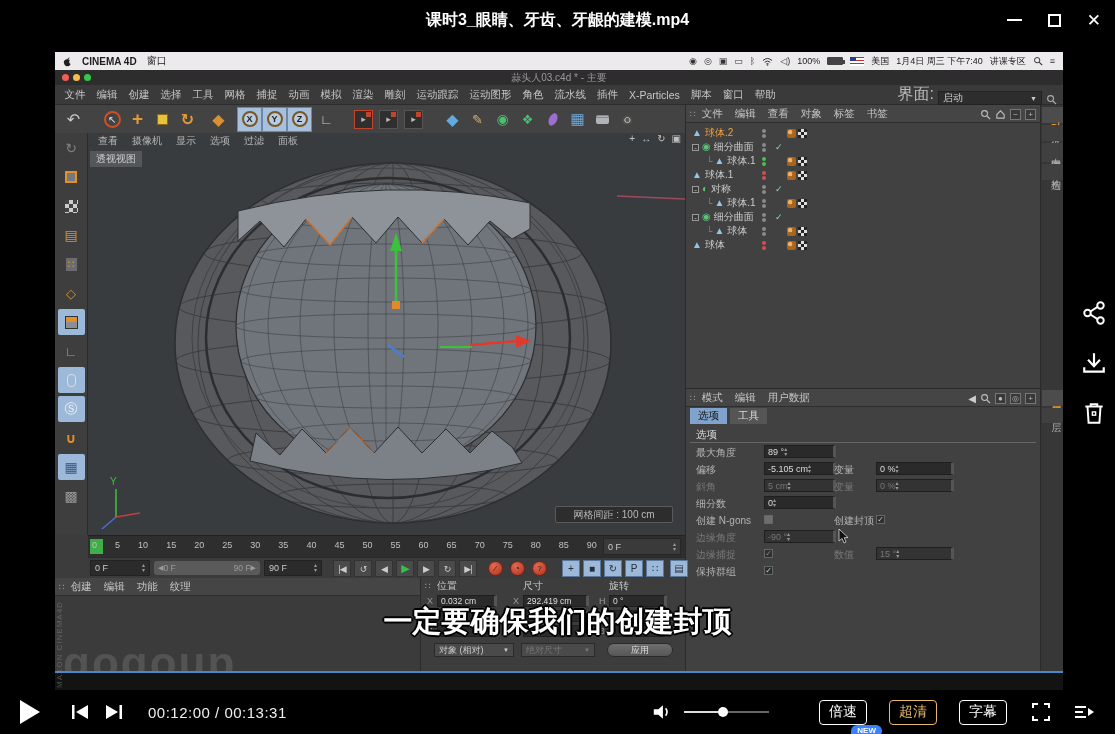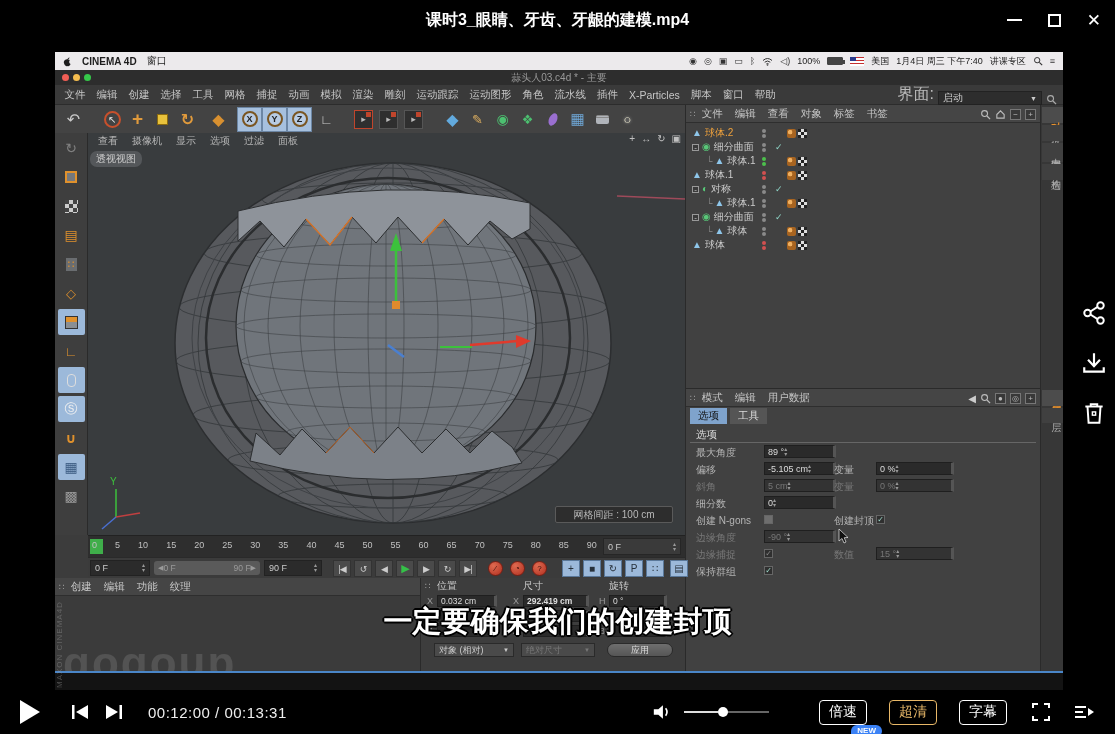--- a/index.html
+++ b/index.html
@@ -56,21 +56,21 @@
   .left-toolbar{left:0;top:81px;width:33px;height:402px;background:#3e3e3e;border-right:1px solid #2a2a2a;
     display:flex;flex-direction:column;align-items:center;padding-top:2px;}
   .lt-cell{width:27px;height:26px;margin-bottom:3px;display:flex;align-items:center;justify-content:center;flex:none;border-radius:2px;}
   .lt-cell.active{background:#9cb9da;}
 
   
   .viewport{left:33px;top:81px;width:597px;height:402px;background:#393c3e;overflow:hidden;}
   .vp-menu{position:absolute;left:4px;top:0;height:16px;display:flex;align-items:center;gap:2px;font-size:10px;color:#b5b5b5;z-index:3;}
   .vp-menu .mi{padding:0 6px;}
   .vp-nav{position:absolute;right:4px;top:0;display:flex;gap:6px;font-size:10px;color:#c0c0c0;z-index:3;}
-  .vp-label{position:absolute;left:2px;top:18px;background:#54575a;color:#ccc;font-size:10px;padding:1px 6px;z-index:3;border-radius:7px;}
+  .vp-label{position:absolute;left:2px;top:18px;background:#54575a;color:#ccc;font-size:10px;padding:1px 6px;z-index:3;}
   .grid-label{position:absolute;right:12px;bottom:12px;width:118px;height:17px;background:#2d2d2d;border:1px solid #5a5a5a;
     border-radius:2px;color:#b8b8b8;font-size:10px;display:flex;align-items:center;justify-content:center;z-index:3;}
 
   
   .om{left:630px;top:53px;width:355px;height:283px;background:#414141;border-left:1px solid #2a2a2a;}
   .panel-menu{height:18px;background:#454545;border-bottom:1px solid #2e2e2e;display:flex;align-items:center;
     font-size:10.5px;padding:0 4px;position:relative;}
   .panel-menu .mi{padding:0 6px;color:#c6c6c6;}
   .pm-right{position:absolute;right:4px;top:0;height:18px;display:flex;align-items:center;gap:4px;}
   .mini-box{width:11px;height:11px;border:1px solid #777;color:#bbb;font-size:8px;line-height:9px;text-align:center;background:#383838;}
@@ -768,21 +768,21 @@
         <span style="color:#999;font-size:9px;position:absolute;left:4px">∷</span>
         <span class="mi" style="left:16px">位置</span>
         <span class="mi" style="left:102px">尺寸</span>
         <span class="mi" style="left:188px">旋转</span>
       </div>
       <div class="c-rows">
           <div class="c-row">
             <span class="c-let" style="left: 6px;">X</span>
             <span class="c-field" style="left: 16px; width: 60px;">0.032 cm</span>
             <span class="c-let" style="left: 92px;">X</span>
-            <span class="c-field" style="left: 102px; width: 66px; font-weight: bold;">292.419 cm</span>
+            <span class="c-field" style="left: 102px; width: 66px;">292.419 cm</span>
             <span class="c-let" style="left: 178px;">H</span>
             <span class="c-field" style="left: 188px; width: 58px;">0 °</span>
           </div>
           <div class="c-row">
             <span class="c-let" style="left: 6px;">Y</span>
             <span class="c-field" style="left: 16px; width: 60px;"></span>
             <span class="c-let" style="left: 92px;">Y</span>
             <span class="c-field" style="left: 102px; width: 66px;"></span>
             <span class="c-let" style="left: 178px;">P</span>
             <span class="c-field" style="left: 188px; width: 58px;"></span>

